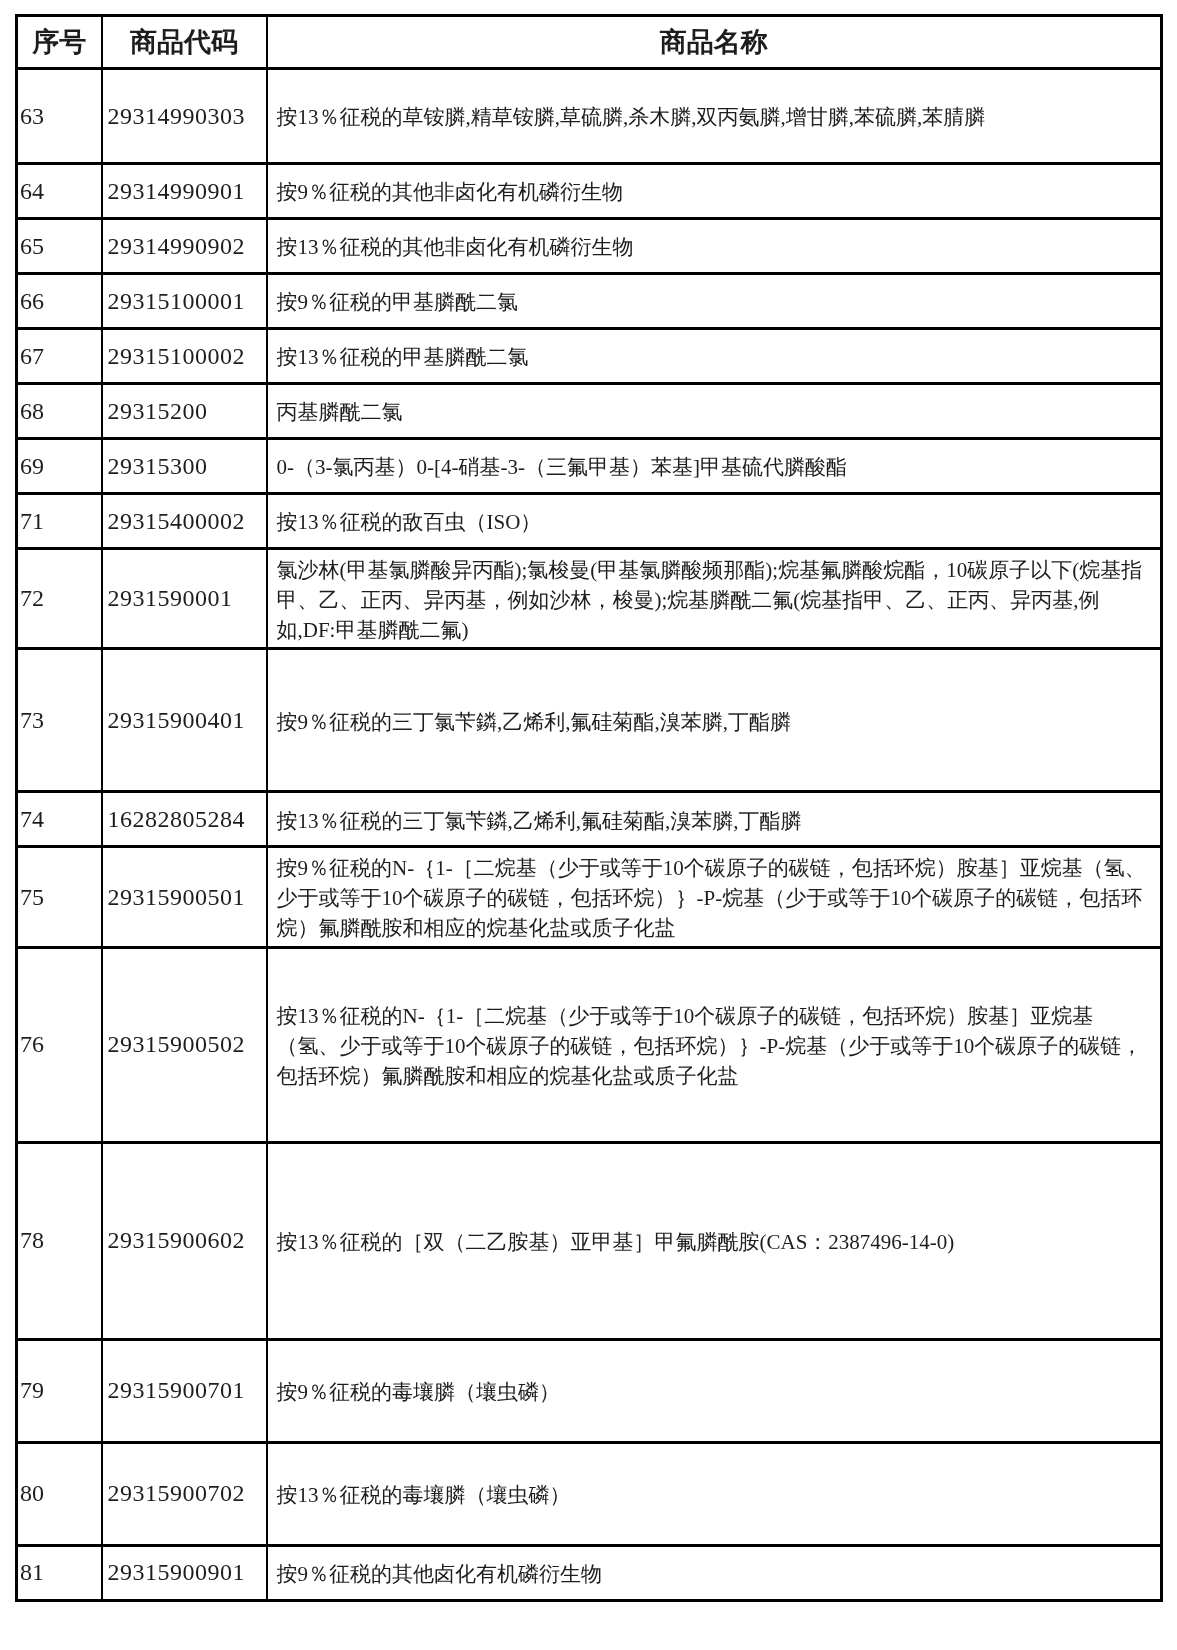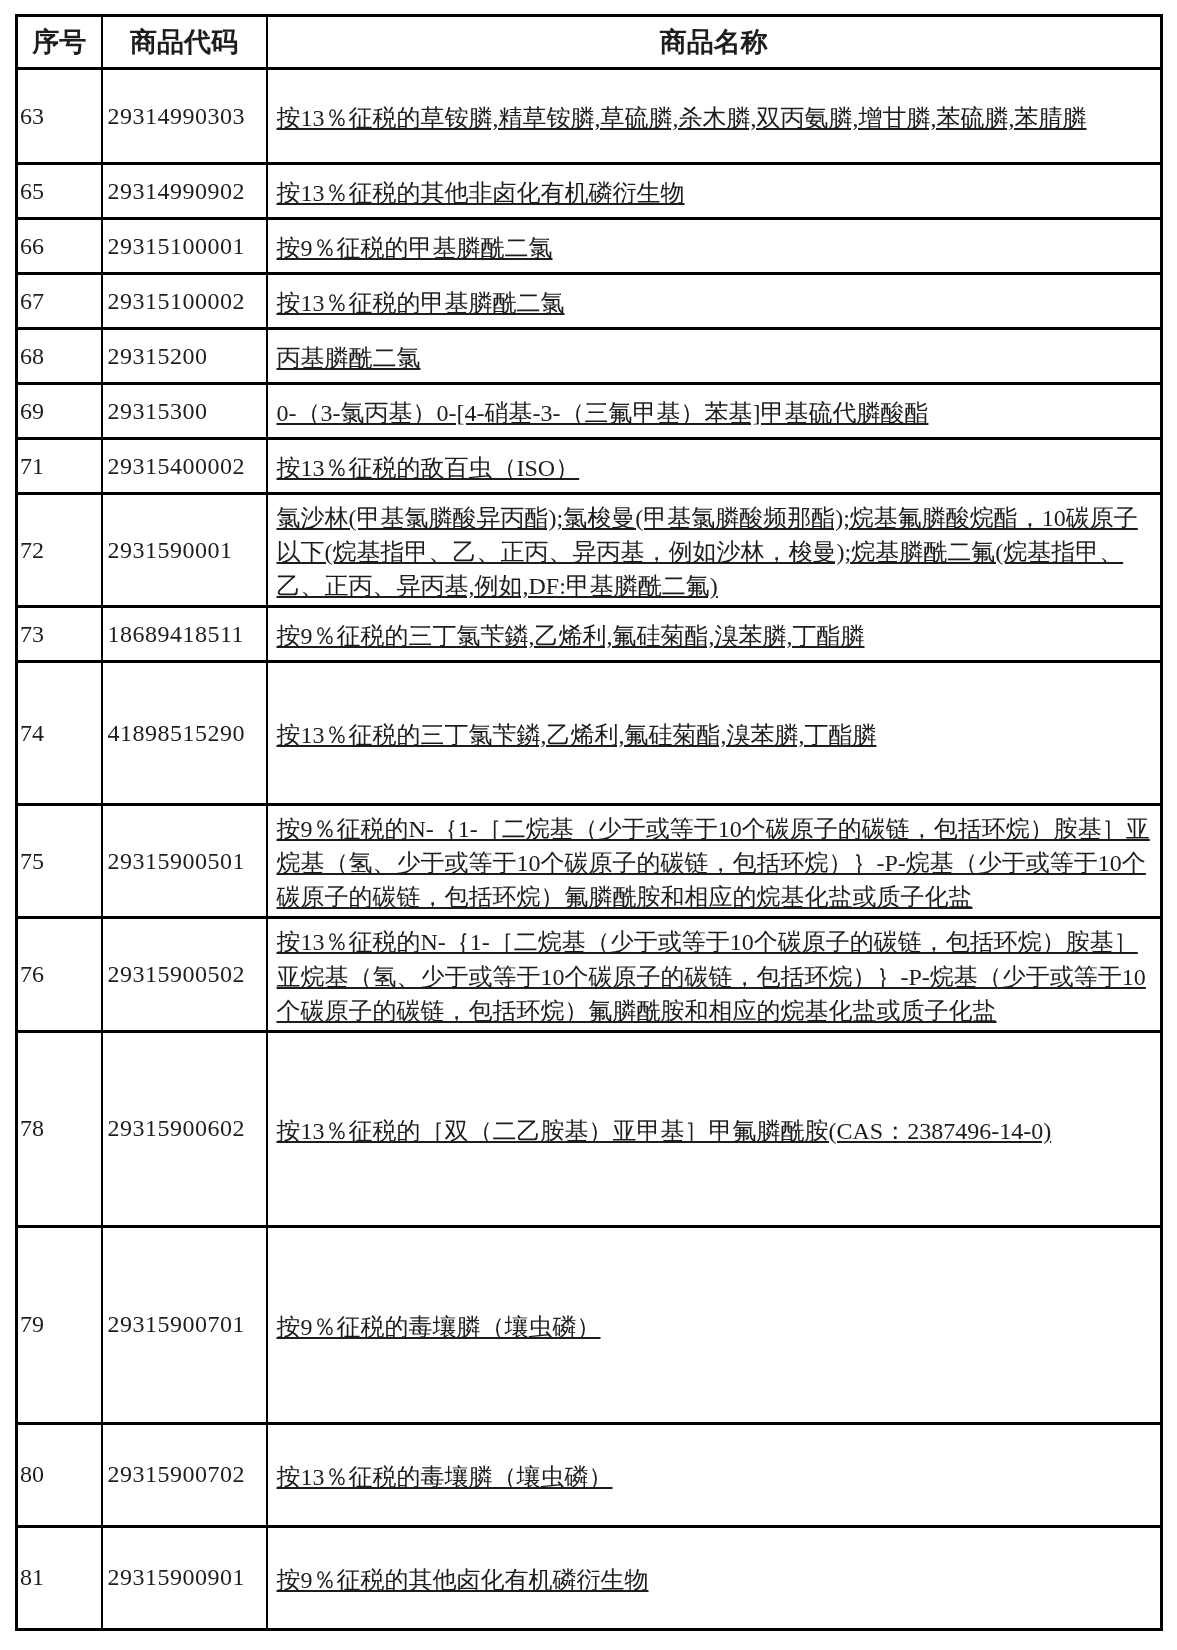--- a/index.html
+++ b/index.html
@@ -43,25 +43,24 @@
     font-size:24px;
     padding:2px;
   }
   td.code{
     font-size:24px;
     text-align:left;
     padding:2px 2px 2px 5px;
     letter-spacing:0.5px;
   }
   td.name{
-    font-size:24px;
+    font-size:21px;
     text-align:left;
     line-height:1.42;
     padding:6px 10px 2px 9px;
-    text-decoration:underline;
   }
   
   tbody tr:nth-child(1)  td{height:84px;}
   tbody tr:nth-child(10) td{height:132px;}
   tbody tr:nth-child(13) td{height:184px;}
   tbody tr:nth-child(14) td{height:186px;}
   tbody tr:nth-child(15) td{height:92px;}
   tbody tr:nth-child(16) td{height:92px;}
 </style>
 </head>
@@ -79,20 +78,25 @@
           <th>序号</th>
           <th>商品代码</th>
           <th>商品名称</th>
         </tr>
     </thead>
     <tbody>
         <tr>
           <td class="no">63</td>
           <td class="code">29314990303</td>
           <td class="name">按13％征税的草铵膦,精草铵膦,草硫膦,杀木膦,双丙氨膦,增甘膦,苯硫膦,苯腈膦</td>
+        </tr>
+        <tr>
+          <td class="no">64</td>
+          <td class="code">29314990901</td>
+          <td class="name">按9％征税的其他非卤化有机磷衍生物</td>
         </tr>
         <tr>
           <td class="no">65</td>
           <td class="code">29314990902</td>
           <td class="name">按13％征税的其他非卤化有机磷衍生物</td>
         </tr>
         <tr>
           <td class="no">66</td>
           <td class="code">29315100001</td>
           <td class="name">按9％征税的甲基膦酰二氯</td>
@@ -117,26 +121,26 @@
           <td class="code">29315400002</td>
           <td class="name">按13％征税的敌百虫（ISO）</td>
         </tr>
         <tr>
           <td class="no">72</td>
           <td class="code">2931590001</td>
           <td class="name">氯沙林(甲基氯膦酸异丙酯);氯梭曼(甲基氯膦酸频那酯);烷基氟膦酸烷酯，10碳原子以下(烷基指甲、乙、正丙、异丙基，例如沙林，梭曼);烷基膦酰二氟(烷基指甲、乙、正丙、异丙基,例如,DF:甲基膦酰二氟)</td>
         </tr>
         <tr>
           <td class="no">73</td>
-          <td class="code">18689418511</td>
+          <td class="code">29315900401</td>
           <td class="name">按9％征税的三丁氯苄鏻,乙烯利,氟硅菊酯,溴苯膦,丁酯膦</td>
         </tr>
         <tr>
           <td class="no">74</td>
-          <td class="code">41898515290</td>
+          <td class="code">16282805284</td>
           <td class="name">按13％征税的三丁氯苄鏻,乙烯利,氟硅菊酯,溴苯膦,丁酯膦</td>
         </tr>
         <tr>
           <td class="no">75</td>
           <td class="code">29315900501</td>
           <td class="name">按9％征税的N-｛1-［二烷基（少于或等于10个碳原子的碳链，包括环烷）胺基］亚烷基（氢、少于或等于10个碳原子的碳链，包括环烷）｝-P-烷基（少于或等于10个碳原子的碳链，包括环烷）氟膦酰胺和相应的烷基化盐或质子化盐</td>
         </tr>
         <tr>
           <td class="no">76</td>
           <td class="code">29315900502</td>

